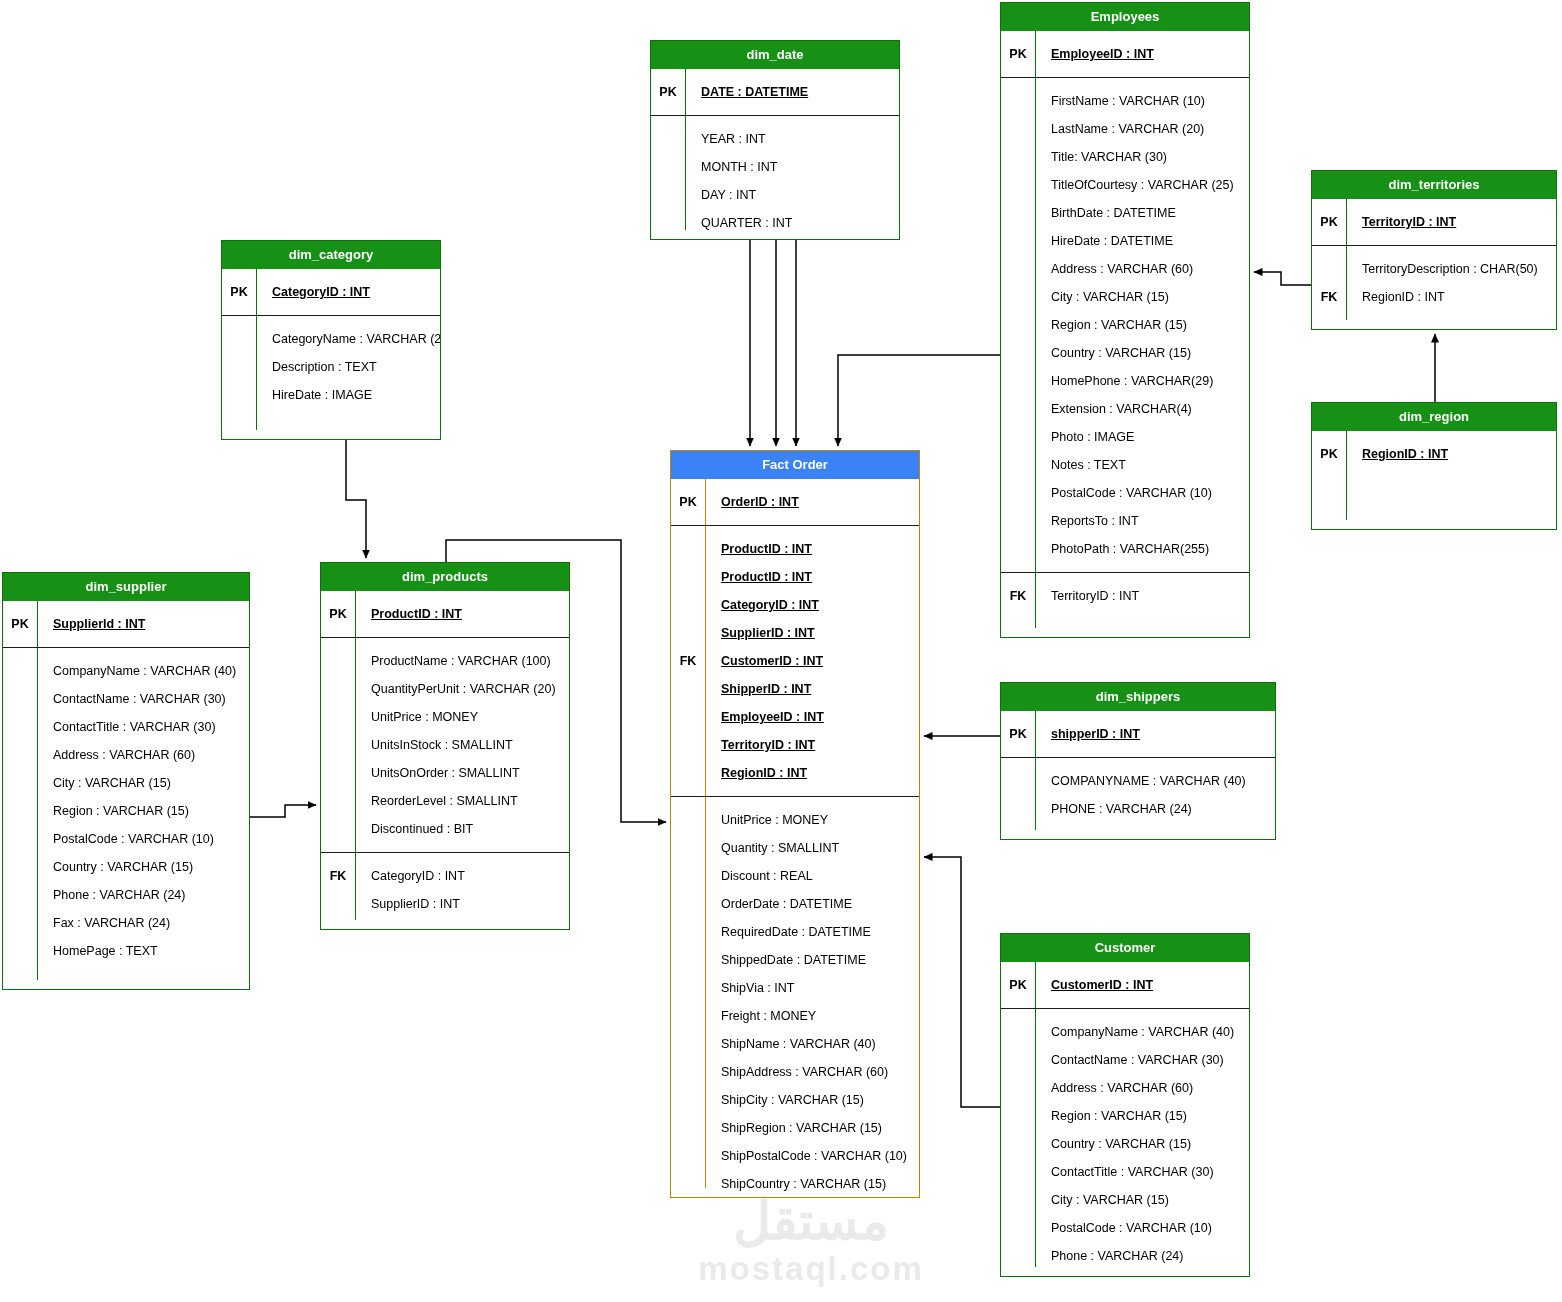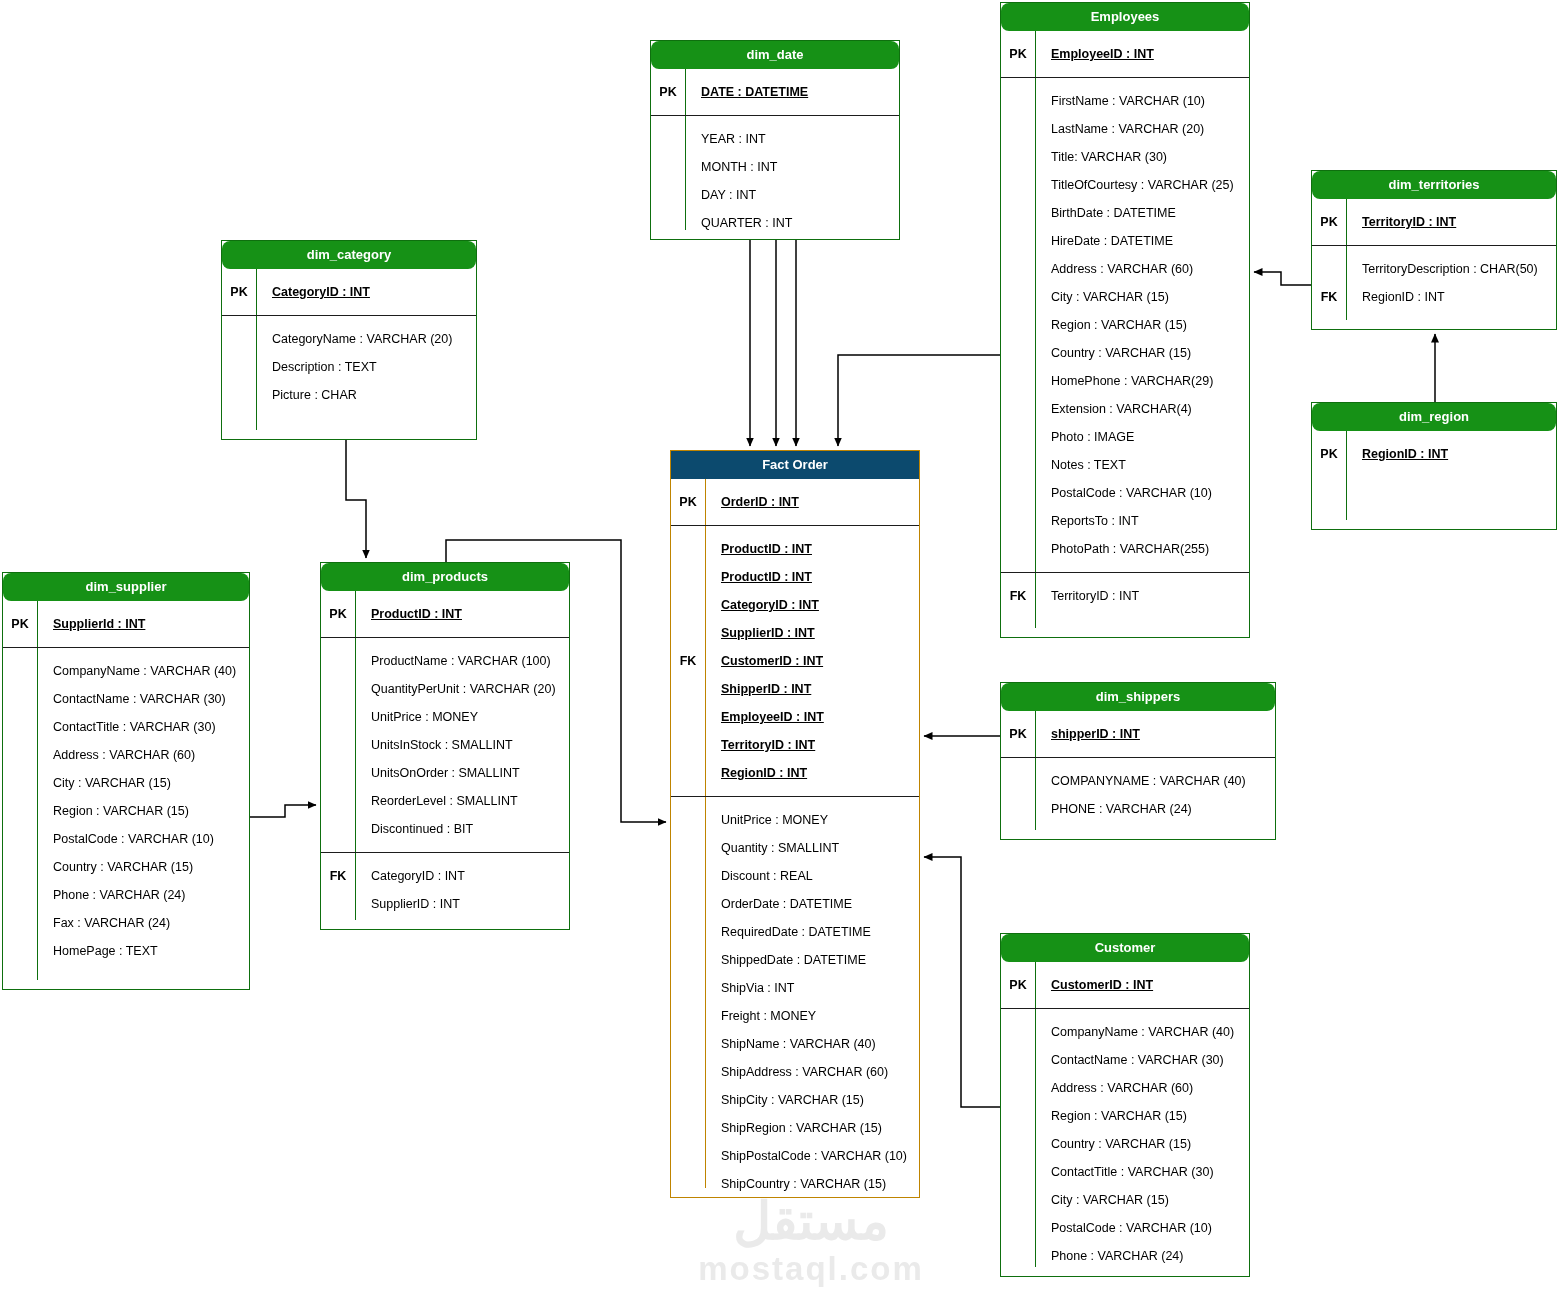--- a/index.html
+++ b/index.html
@@ -5,40 +5,40 @@
   html,body{margin:0;padding:0;background:#ffffff;}
   #canvas{
     position:relative;width:1562px;height:1302px;background:#ffffff;
     font-family:"Liberation Sans",sans-serif;overflow:hidden;
   }
   
   .table{position:absolute;background:#fff;display:flex;flex-direction:column;box-sizing:border-box;z-index:2;}
   .table.green{border:1px solid #0E6F0E;}
   .table.orange{border:1px solid #BF8400;}
   .table-header{height:28px;line-height:28px;text-align:center;color:#ffffff;font-weight:bold;font-size:13px;flex:0 0 auto;}
-  .green .table-header{background:#169116;border-radius:8px;}
-  .orange .table-header{background:#0c4a6e;}
+  .green .table-header{background:#169116;}
+  .orange .table-header{background:#3b82f6;}
   .table-content{position:relative;flex:1 1 auto;overflow:hidden;}
   .gutter-line{position:absolute;left:34px;top:0;bottom:9px;width:1px;z-index:0;}
   .green .gutter-line{background:#0E6F0E;}
   .orange .gutter-line{background:#BF8400;}
   .section{position:relative;padding:9px 0;}
   .section.divided{border-top:1px solid #1d1d1d;}
   .row{display:flex;height:28px;align-items:center;}
   .gutter{flex:0 0 34px;text-align:center;font-weight:bold;font-size:12.5px;color:#000;}
   .field{padding-left:16px;font-size:12.5px;color:#000;white-space:nowrap;}
   .field.emph{font-weight:bold;text-decoration:underline;}
   .centered-label{position:absolute;left:0;width:34px;top:50%;transform:translateY(-50%);text-align:center;font-weight:bold;font-size:12.5px;color:#000;}
   
   [data-table="dim_date"]{left:650px;top:40px;width:250px;height:200px;}
   [data-table="employees"]{left:1000px;top:2px;width:250px;height:636px;}
   [data-table="employees"] .section:first-child{padding:13px 0;}
   [data-table="dim_territories"]{left:1311px;top:170px;width:246px;height:160px;}
   [data-table="dim_region"]{left:1311px;top:402px;width:246px;height:128px;}
-  [data-table="dim_category"]{left:221px;top:240px;width:256px;height:200px;}
+  [data-table="dim_category"]{left:221px;top:240px;width:220px;height:200px;}
   [data-table="dim_supplier"]{left:2px;top:572px;width:248px;height:418px;}
   [data-table="dim_products"]{left:320px;top:562px;width:250px;height:368px;}
   [data-table="fact_order"]{left:670px;top:450px;width:250px;height:748px;}
   [data-table="dim_shippers"]{left:1000px;top:682px;width:276px;height:158px;}
   [data-table="customer"]{left:1000px;top:933px;width:250px;height:344px;}
   [data-table="customer"] .section:first-child{padding:3px 0;}
   
   #connectors{position:absolute;left:0;top:0;width:1562px;height:1302px;z-index:1;}
   #connectors polyline{fill:none;stroke:#000;stroke-width:1.5;}
   
@@ -236,21 +236,21 @@
           <div class="row">
             <div class="gutter"></div>
             <div class="field">CategoryName : VARCHAR (20)</div>
           </div>
           <div class="row">
             <div class="gutter"></div>
             <div class="field">Description : TEXT</div>
           </div>
           <div class="row">
             <div class="gutter"></div>
-            <div class="field">Picture : CHAR</div>
+            <div class="field">HireDate : IMAGE</div>
           </div>
         </div>
       </div>
     </div>
   <div class="table green" data-table="dim_supplier">
       <div class="table-header">dim_supplier</div>
       <div class="table-content">
         <div class="gutter-line"></div>
         <div class="section">
           <div class="row">

